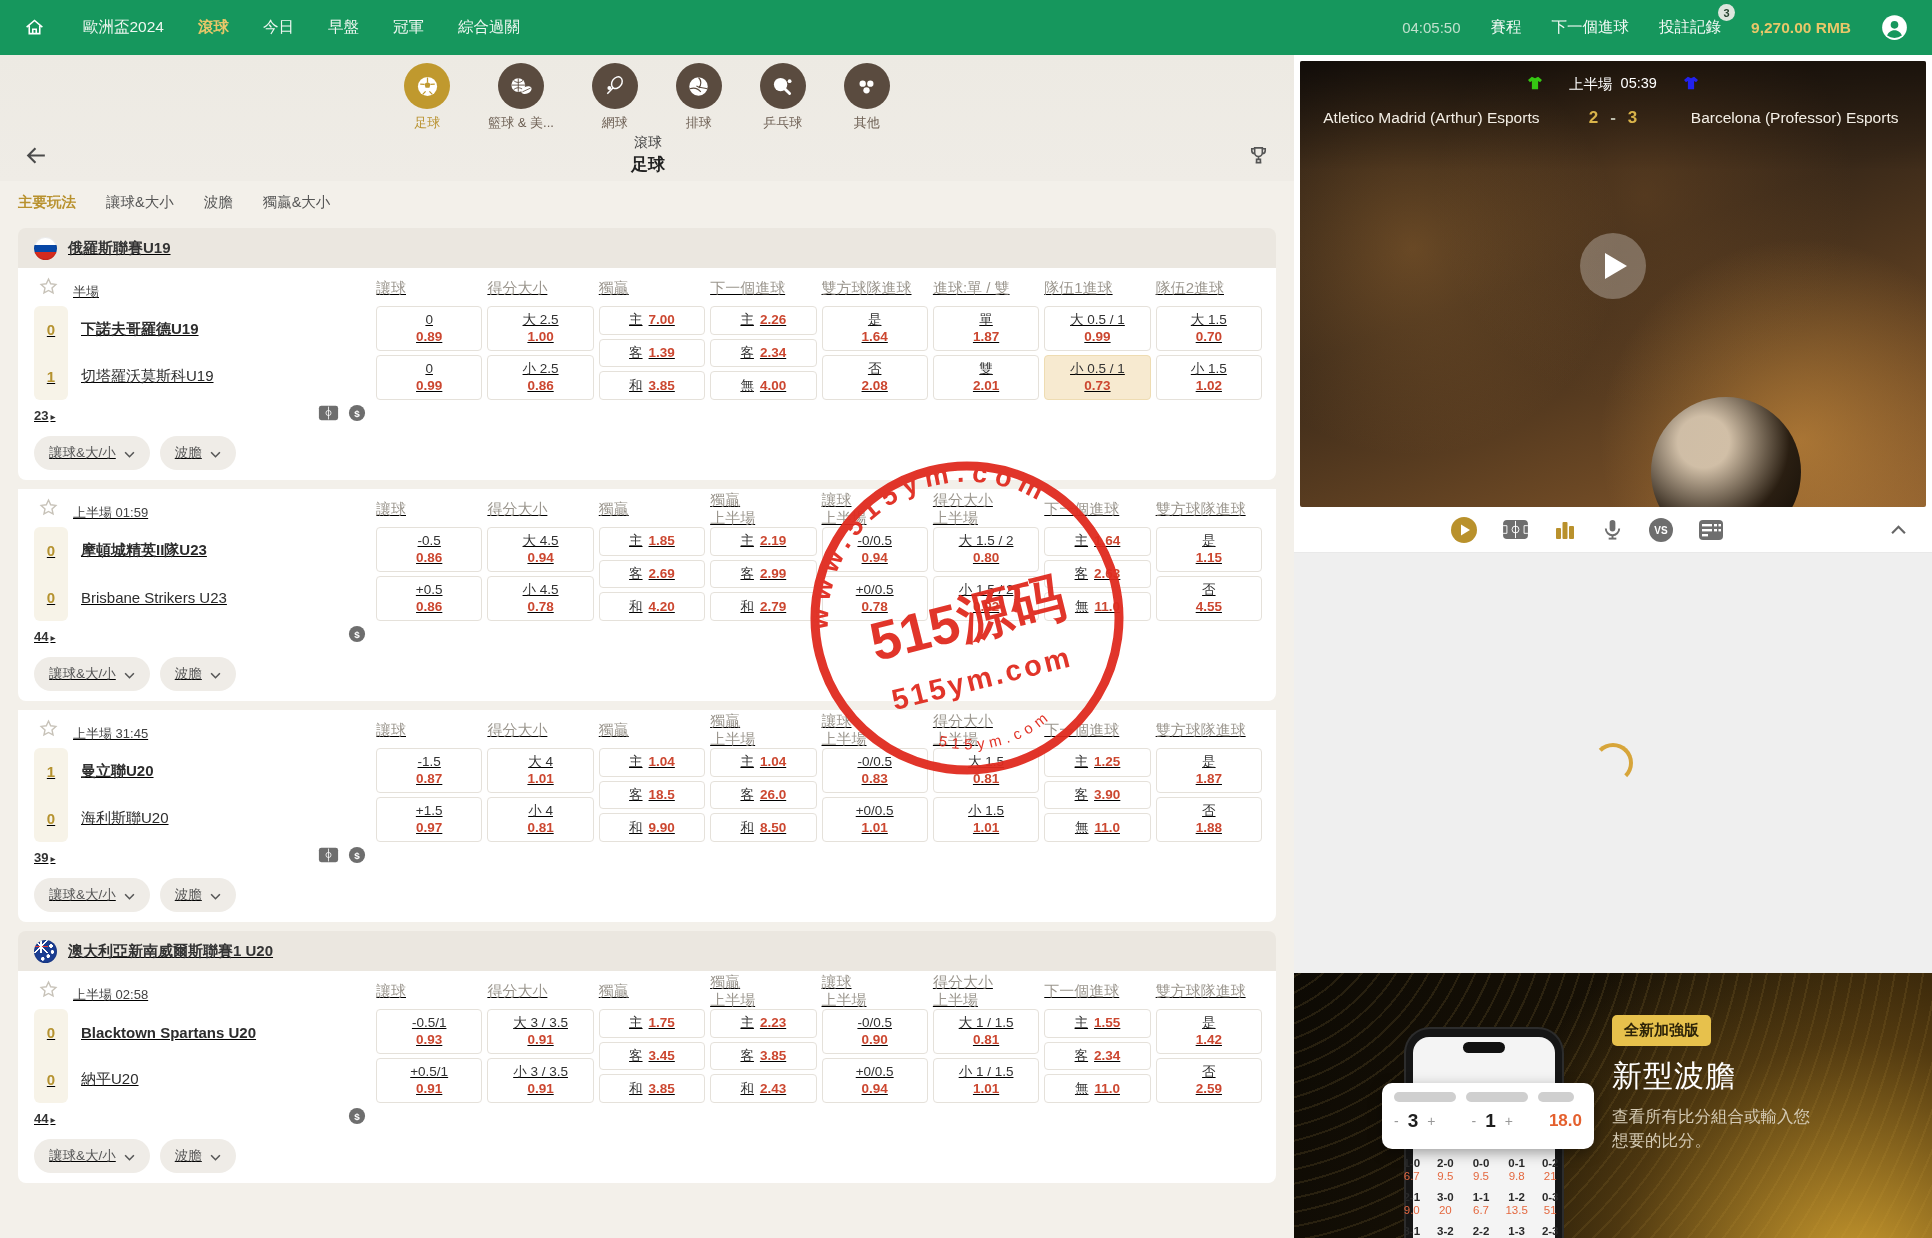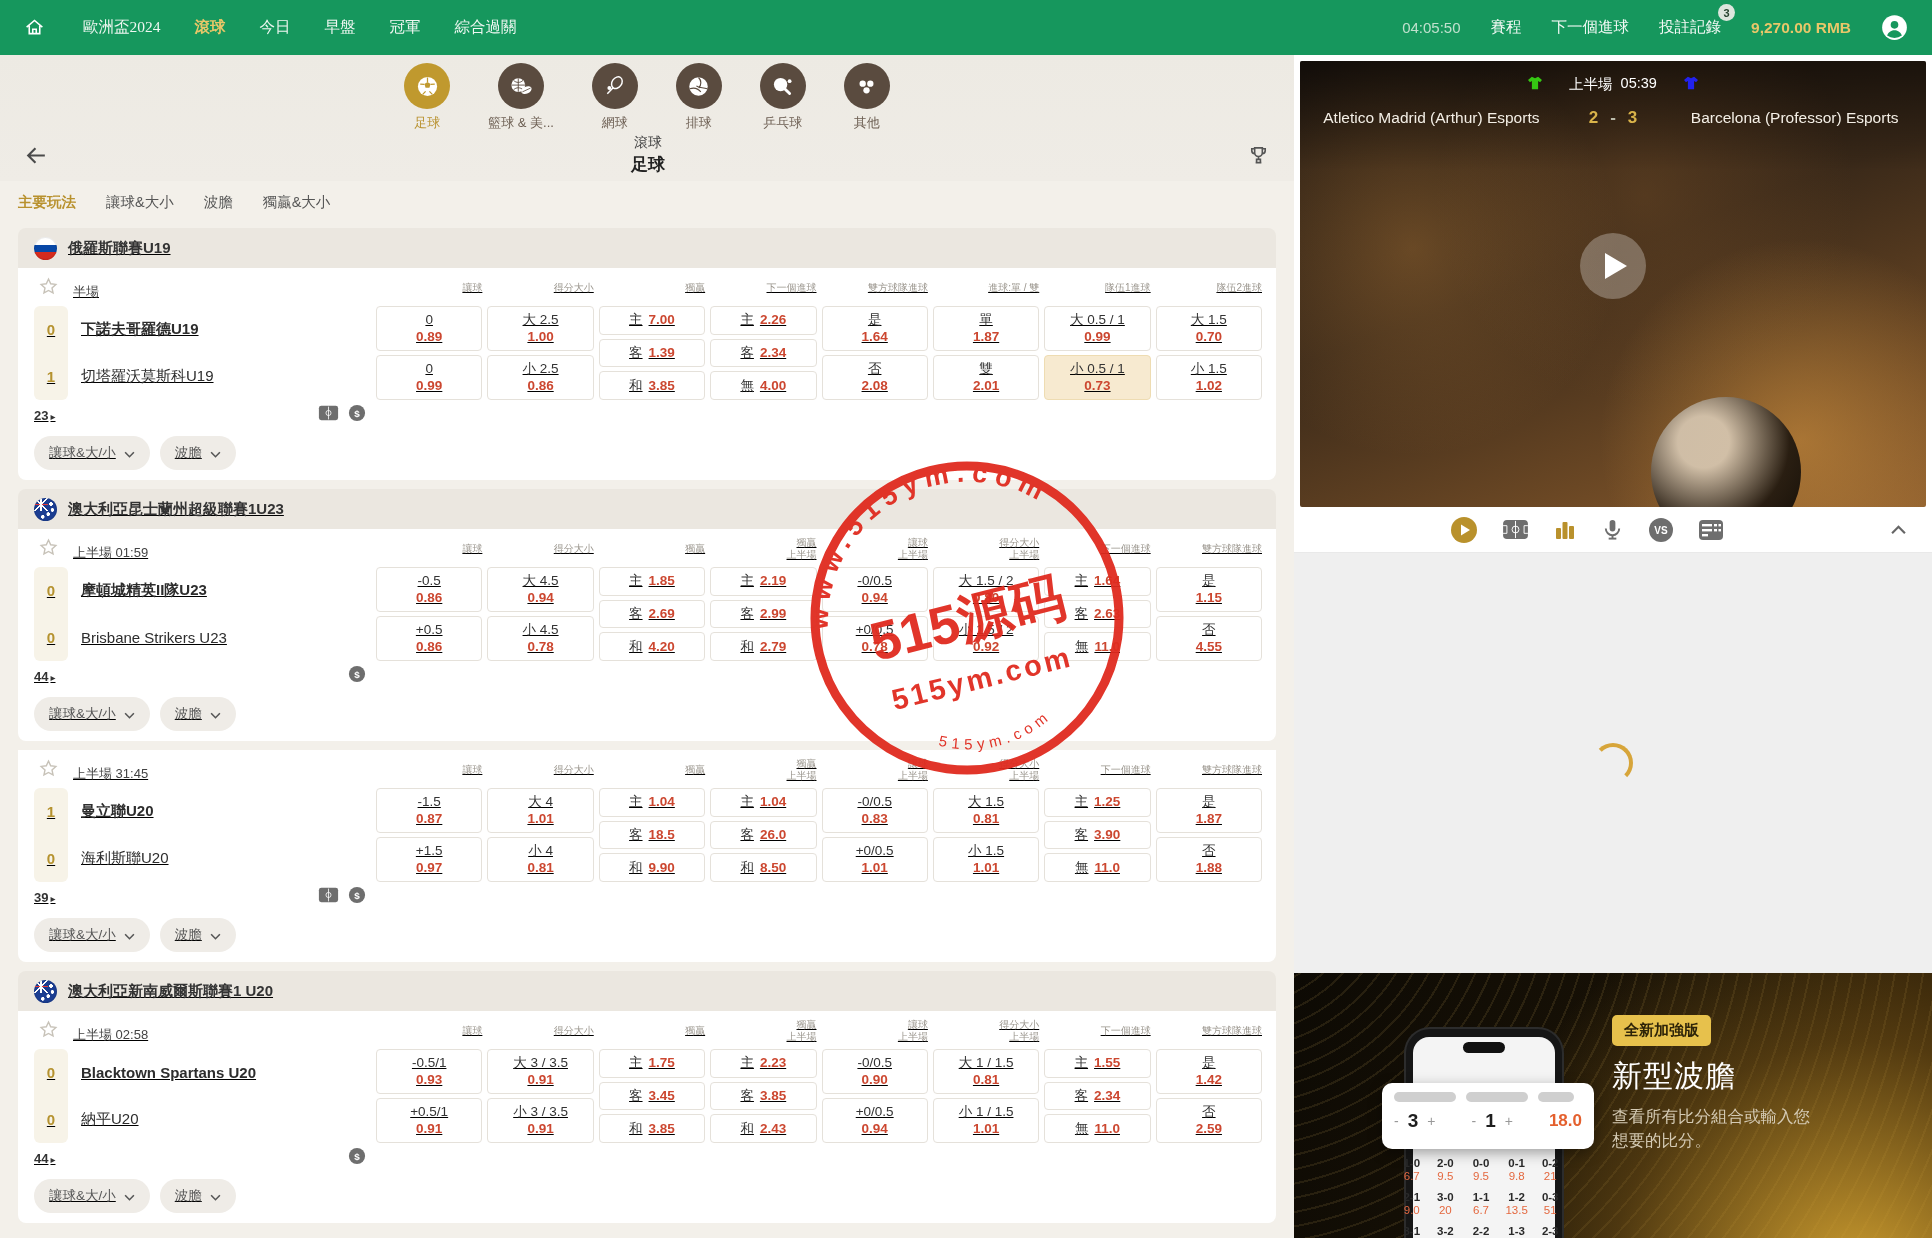--- a/index.html
+++ b/index.html
@@ -1,20 +1,20 @@
 <!DOCTYPE html>
 <html><head>
 <meta charset="utf-8">
 <style>
   *{margin:0;padding:0;box-sizing:border-box;}
   html,body{width:1932px;height:1238px;overflow:hidden;}
   body{font-family:"Liberation Sans","DejaVu Sans",sans-serif;background:#f3f0ea;position:relative;}
   
   .navbar{height:55px;background:#16975d;display:flex;align-items:center;padding:0 24px;color:#fff;}
-  .nav-left{display:flex;align-items:flex-start;gap:34px;font-family:Liberation Serif, serif;}
+  .nav-left{display:flex;align-items:flex-start;gap:34px;}
   .nav-home{display:flex;align-items:center;cursor:pointer;margin-right:4px;}
   .nav-item{font-size:15.5px;color:#eef7f1;cursor:pointer;text-decoration:none;}
   .nav-item.active{color:#e9c769;font-weight:700;}
   .nav-items{display:flex;gap:34px;}
   .nav-right{margin-left:auto;display:flex;align-items:center;gap:30px;}
   .nav-time{font-size:15px;color:#bfe0cd;}
   .nav-link{font-size:15.5px;color:#f2f9f5;position:relative;cursor:pointer;}
   .nav-badge{position:absolute;top:-13px;right:-14px;width:17px;height:17px;border-radius:50%;background:#dde6de;color:#27432f;font-size:11px;font-weight:700;display:flex;align-items:center;justify-content:center;}
   .nav-balance{font-size:15.5px;color:#e9c769;font-weight:700;}
   .nav-avatar{display:flex;cursor:pointer;}
@@ -55,21 +55,21 @@
   .flag.australia::after{content:"";position:absolute;inset:0;
     background:radial-gradient(circle 1.6px at 74% 26%,#fff 1.6px,transparent 2px),
                radial-gradient(circle 1.6px at 80% 52%,#fff 1.6px,transparent 2px),
                radial-gradient(circle 1.6px at 62% 70%,#fff 1.6px,transparent 2px),
                radial-gradient(circle 1.6px at 38% 82%,#fff 1.6px,transparent 2px);}
   .match-card{background:#fff;border-radius:0 0 8px 8px;padding-bottom:8px;}
   .card-head{display:flex;align-items:center;padding-top:6px;height:34px;}
   .head-left{width:358px;flex:0 0 auto;display:flex;align-items:flex-end;gap:14px;padding-left:20px;}
   .period{font-size:13px;color:#444;}
   .cols{flex:1;display:grid;grid-template-columns:repeat(8,1fr);gap:5px;padding-right:14px;}
-  .col-label{font-size:10px;color:#9b968e;text-align:right;line-height:1.2;align-self:center;}
+  .col-label{font-size:15px;color:#9b968e;text-align:left;line-height:1.2;align-self:center;}
   .card-body{display:flex;margin-top:4px;}
   .body-left{width:358px;flex:0 0 auto;padding-left:16px;}
   .teams-wrap{display:flex;gap:13px;}
   .score-chip{width:34px;background:#f7f3e8;border-radius:6px;display:flex;flex-direction:column;}
   .score-chip span{flex:1;display:flex;align-items:center;justify-content:center;font-size:15px;font-weight:700;color:#b5922f;}
   .team-names{display:flex;flex-direction:column;}
   .team-names .tm{height:47px;display:flex;align-items:center;font-size:15px;color:#2d2d2d;}
   .team-names .tm.t0{font-weight:700;}
   .left-footer{display:flex;align-items:center;height:26px;margin-top:2px;padding-right:10px;}
   .mcount{font-size:13px;font-weight:700;color:#333;cursor:pointer;}
@@ -437,24 +437,20 @@
                 <button class="pill">讓球&amp;大/小<span><svg viewBox="0 0 12 8" width="11" height="7" fill="none" stroke="#555" stroke-width="1.8">
                       <path d="M1 1.5l5 5 5-5"></path>
                     </svg></span></button>
                 <button class="pill">波膽<span><svg viewBox="0 0 12 8" width="11" height="7" fill="none" stroke="#555" stroke-width="1.8">
                       <path d="M1 1.5l5 5 5-5"></path>
                     </svg></span></button>
               </div>
             </div>
           </div>
           <div class="league-block">
-            <div class="league-header">
-              <span class="flag australia"></span>
-              <span class="league-name">澳大利亞昆士蘭州超級聯賽1U23</span>
-            </div>
             <div class="match-card">
               <div class="card-head">
                 <div class="head-left">
                   <span><svg viewBox="0 0 24 24" width="21" height="21" fill="none" stroke="#c7c2b8" stroke-width="1.6">
                       <path d="M12 3.5l2.5 5.4 5.9.7-4.4 4 1.2 5.8-5.2-2.9-5.2 2.9 1.2-5.8-4.4-4 5.9-.7z"></path>
                     </svg></span>
                   <span class="period">上半場 01:59</span>
                 </div>
                 <div class="cols">
                   <div class="col-label">

